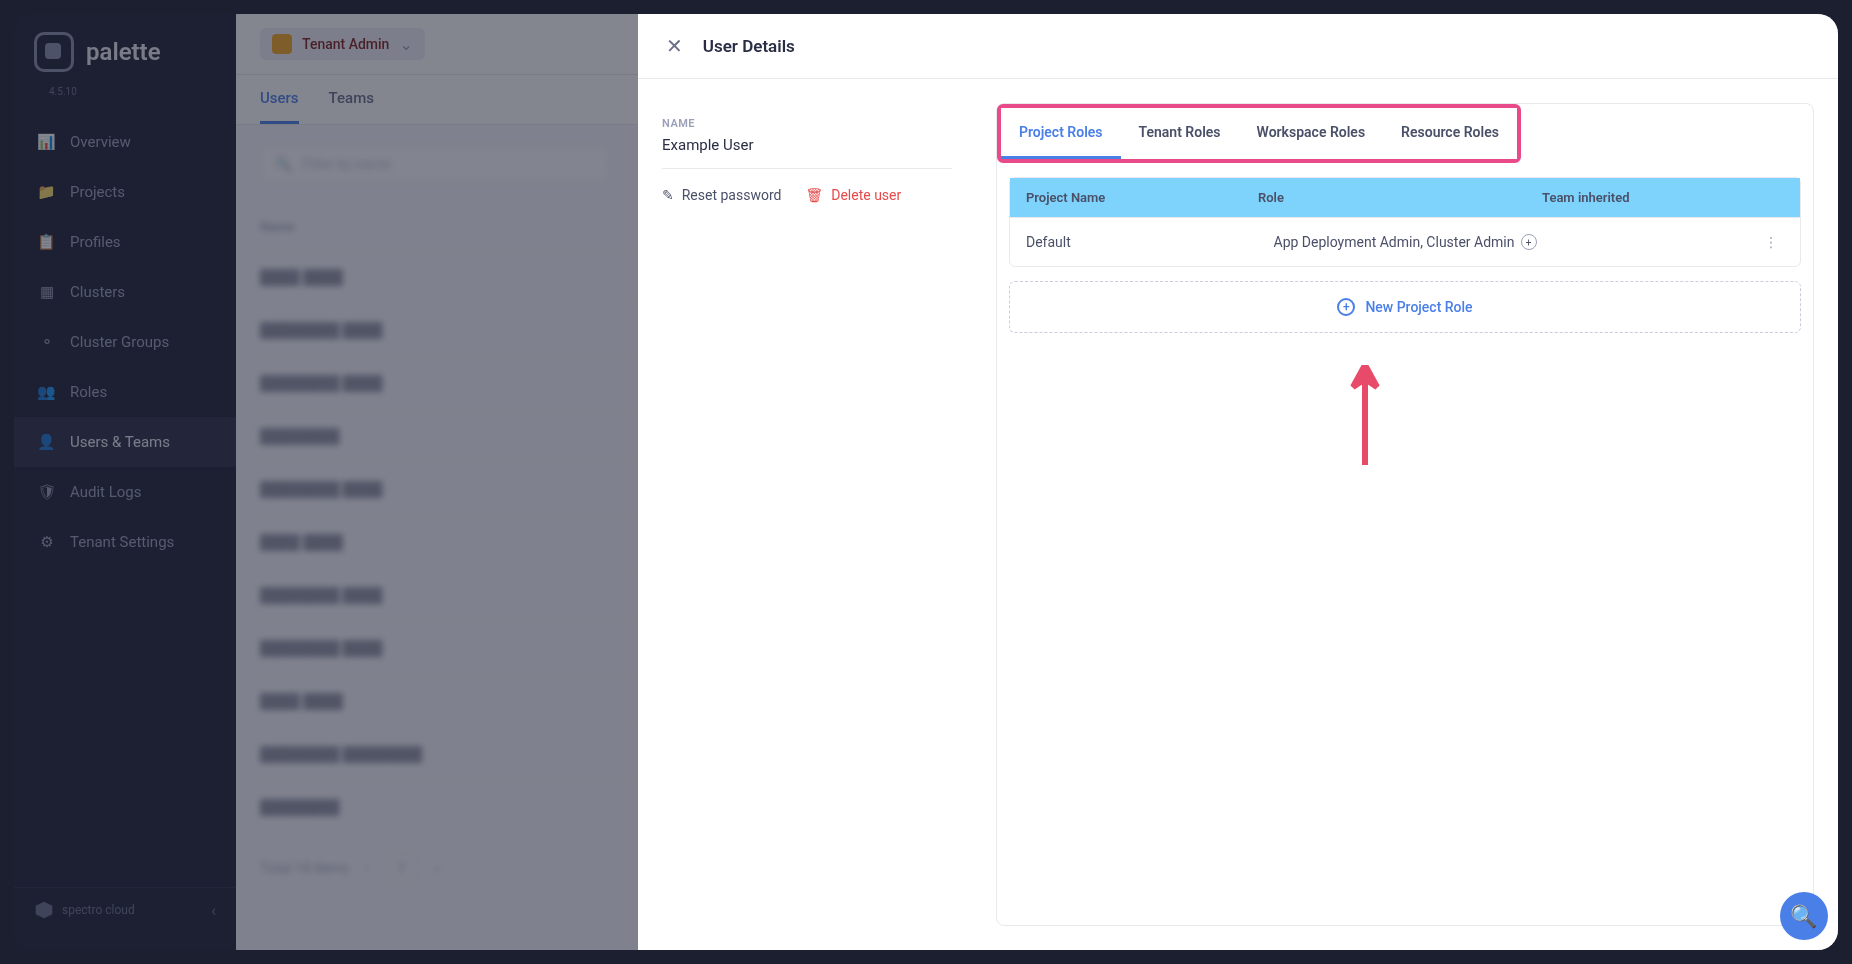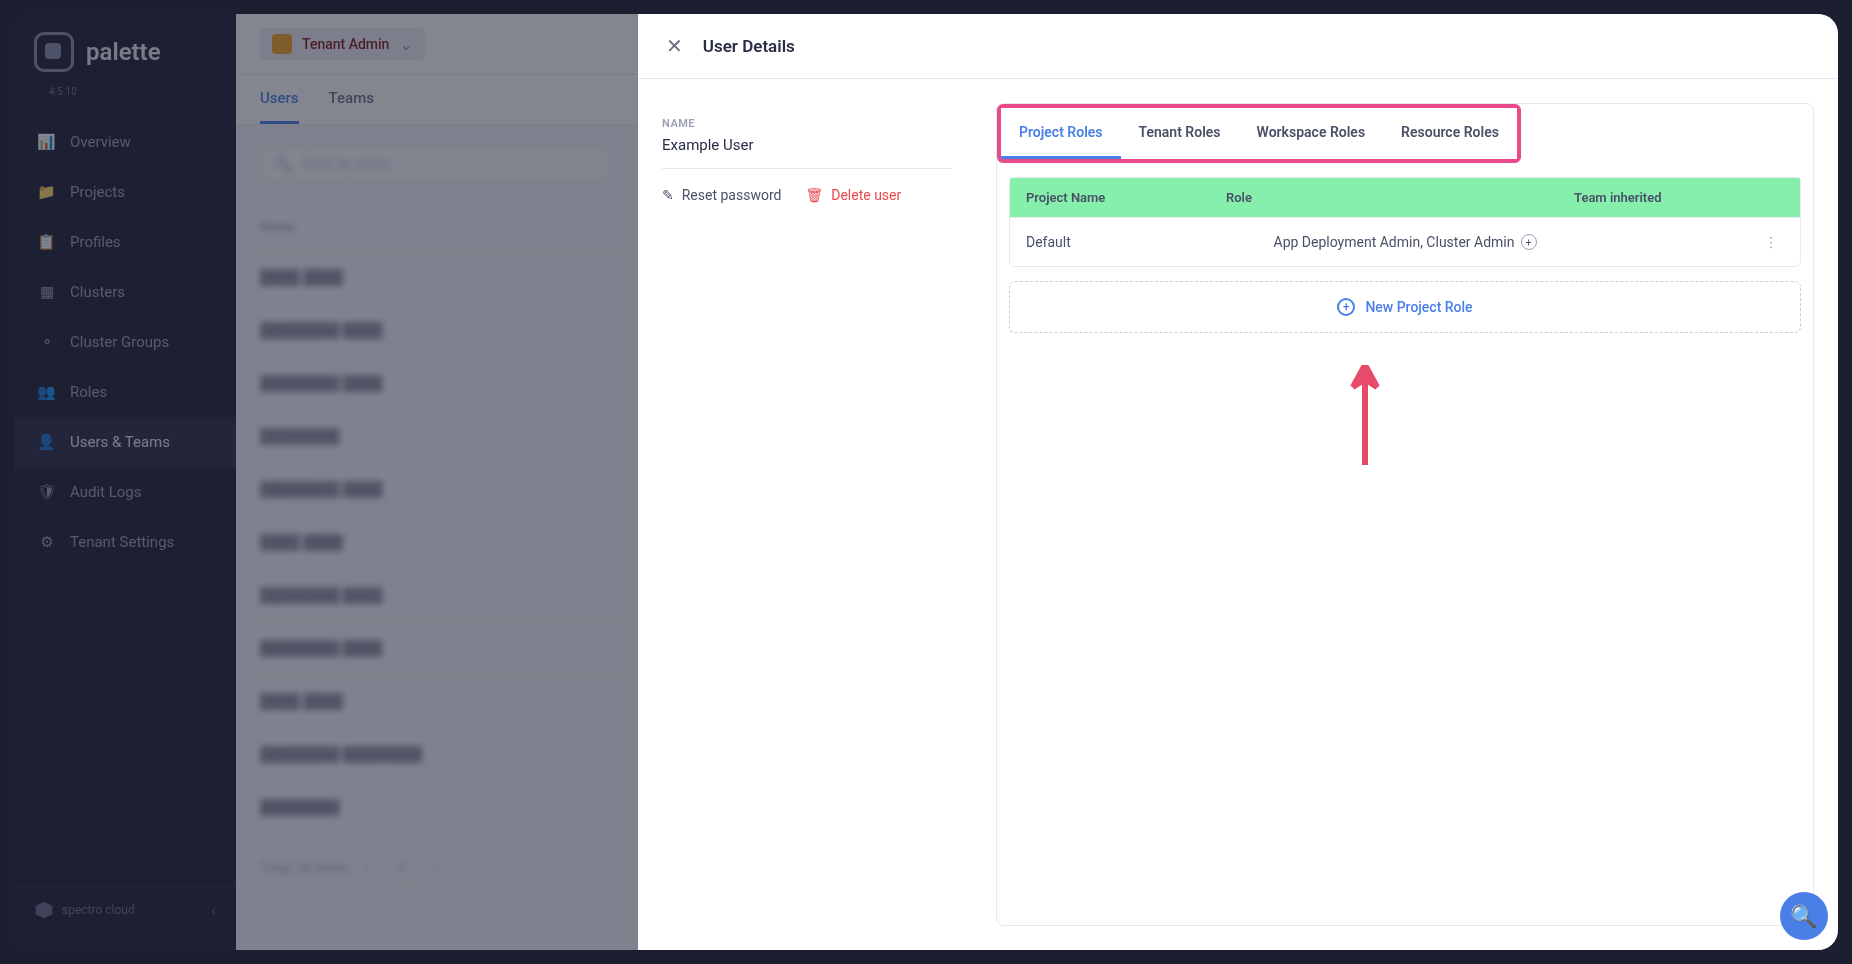--- a/index.html
+++ b/index.html
@@ -353,26 +353,27 @@
     }
     .roles-table {
       margin-top: 14px;
       border: 1px solid #e8e9ed;
       border-radius: 6px;
       margin-left: 12px;
       margin-right: 12px;
     }
     .roles-table-header {
       display: flex;
-      background: #86efac;
+      background: #7dd3fc;
       padding: 12px 16px;
       font-size: 13px;
       font-weight: 600;
       color: #4a5068;
       border-bottom: 1px solid #e8e9ed;
+      gap: 32px;
     }
     .role-col-project { width: 160px; }
     .role-col-role { flex: 1; padding-left: 40px; }
     .role-col-team { width: 180px; }
     .roles-table-row {
       display: flex;
       padding: 16px;
       align-items: center;
       font-size: 14px;
       color: #4a5068;

